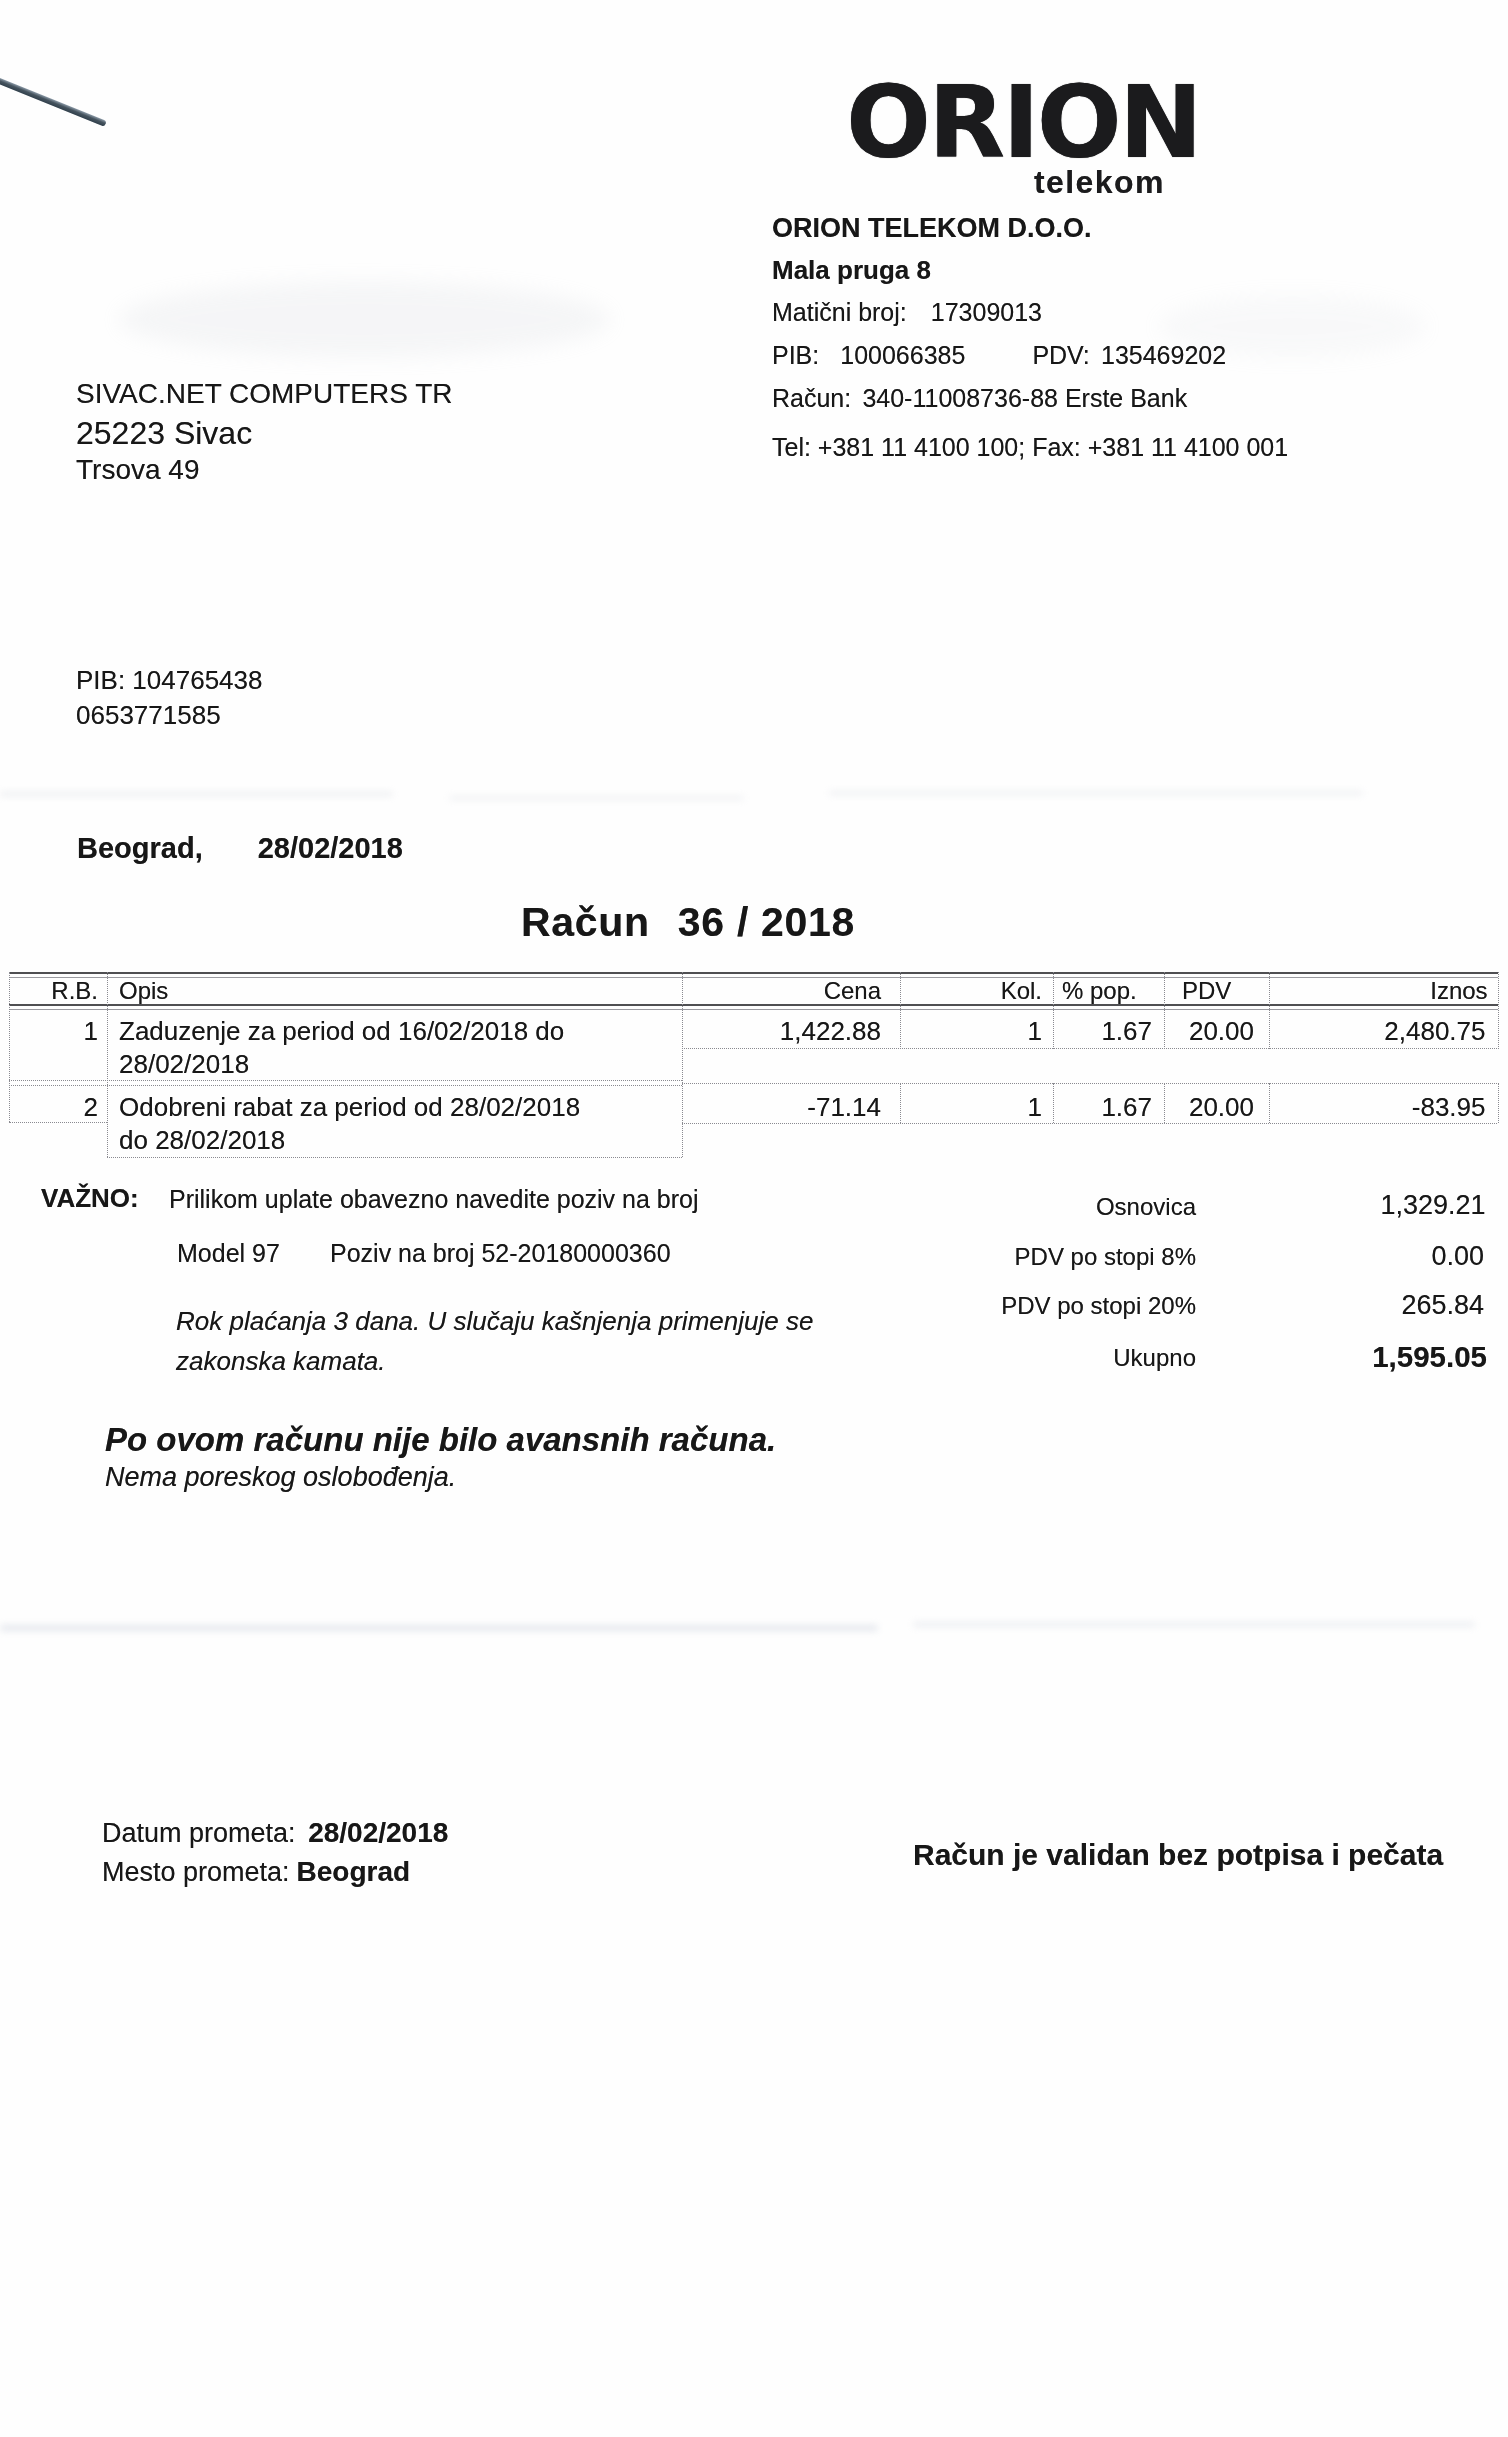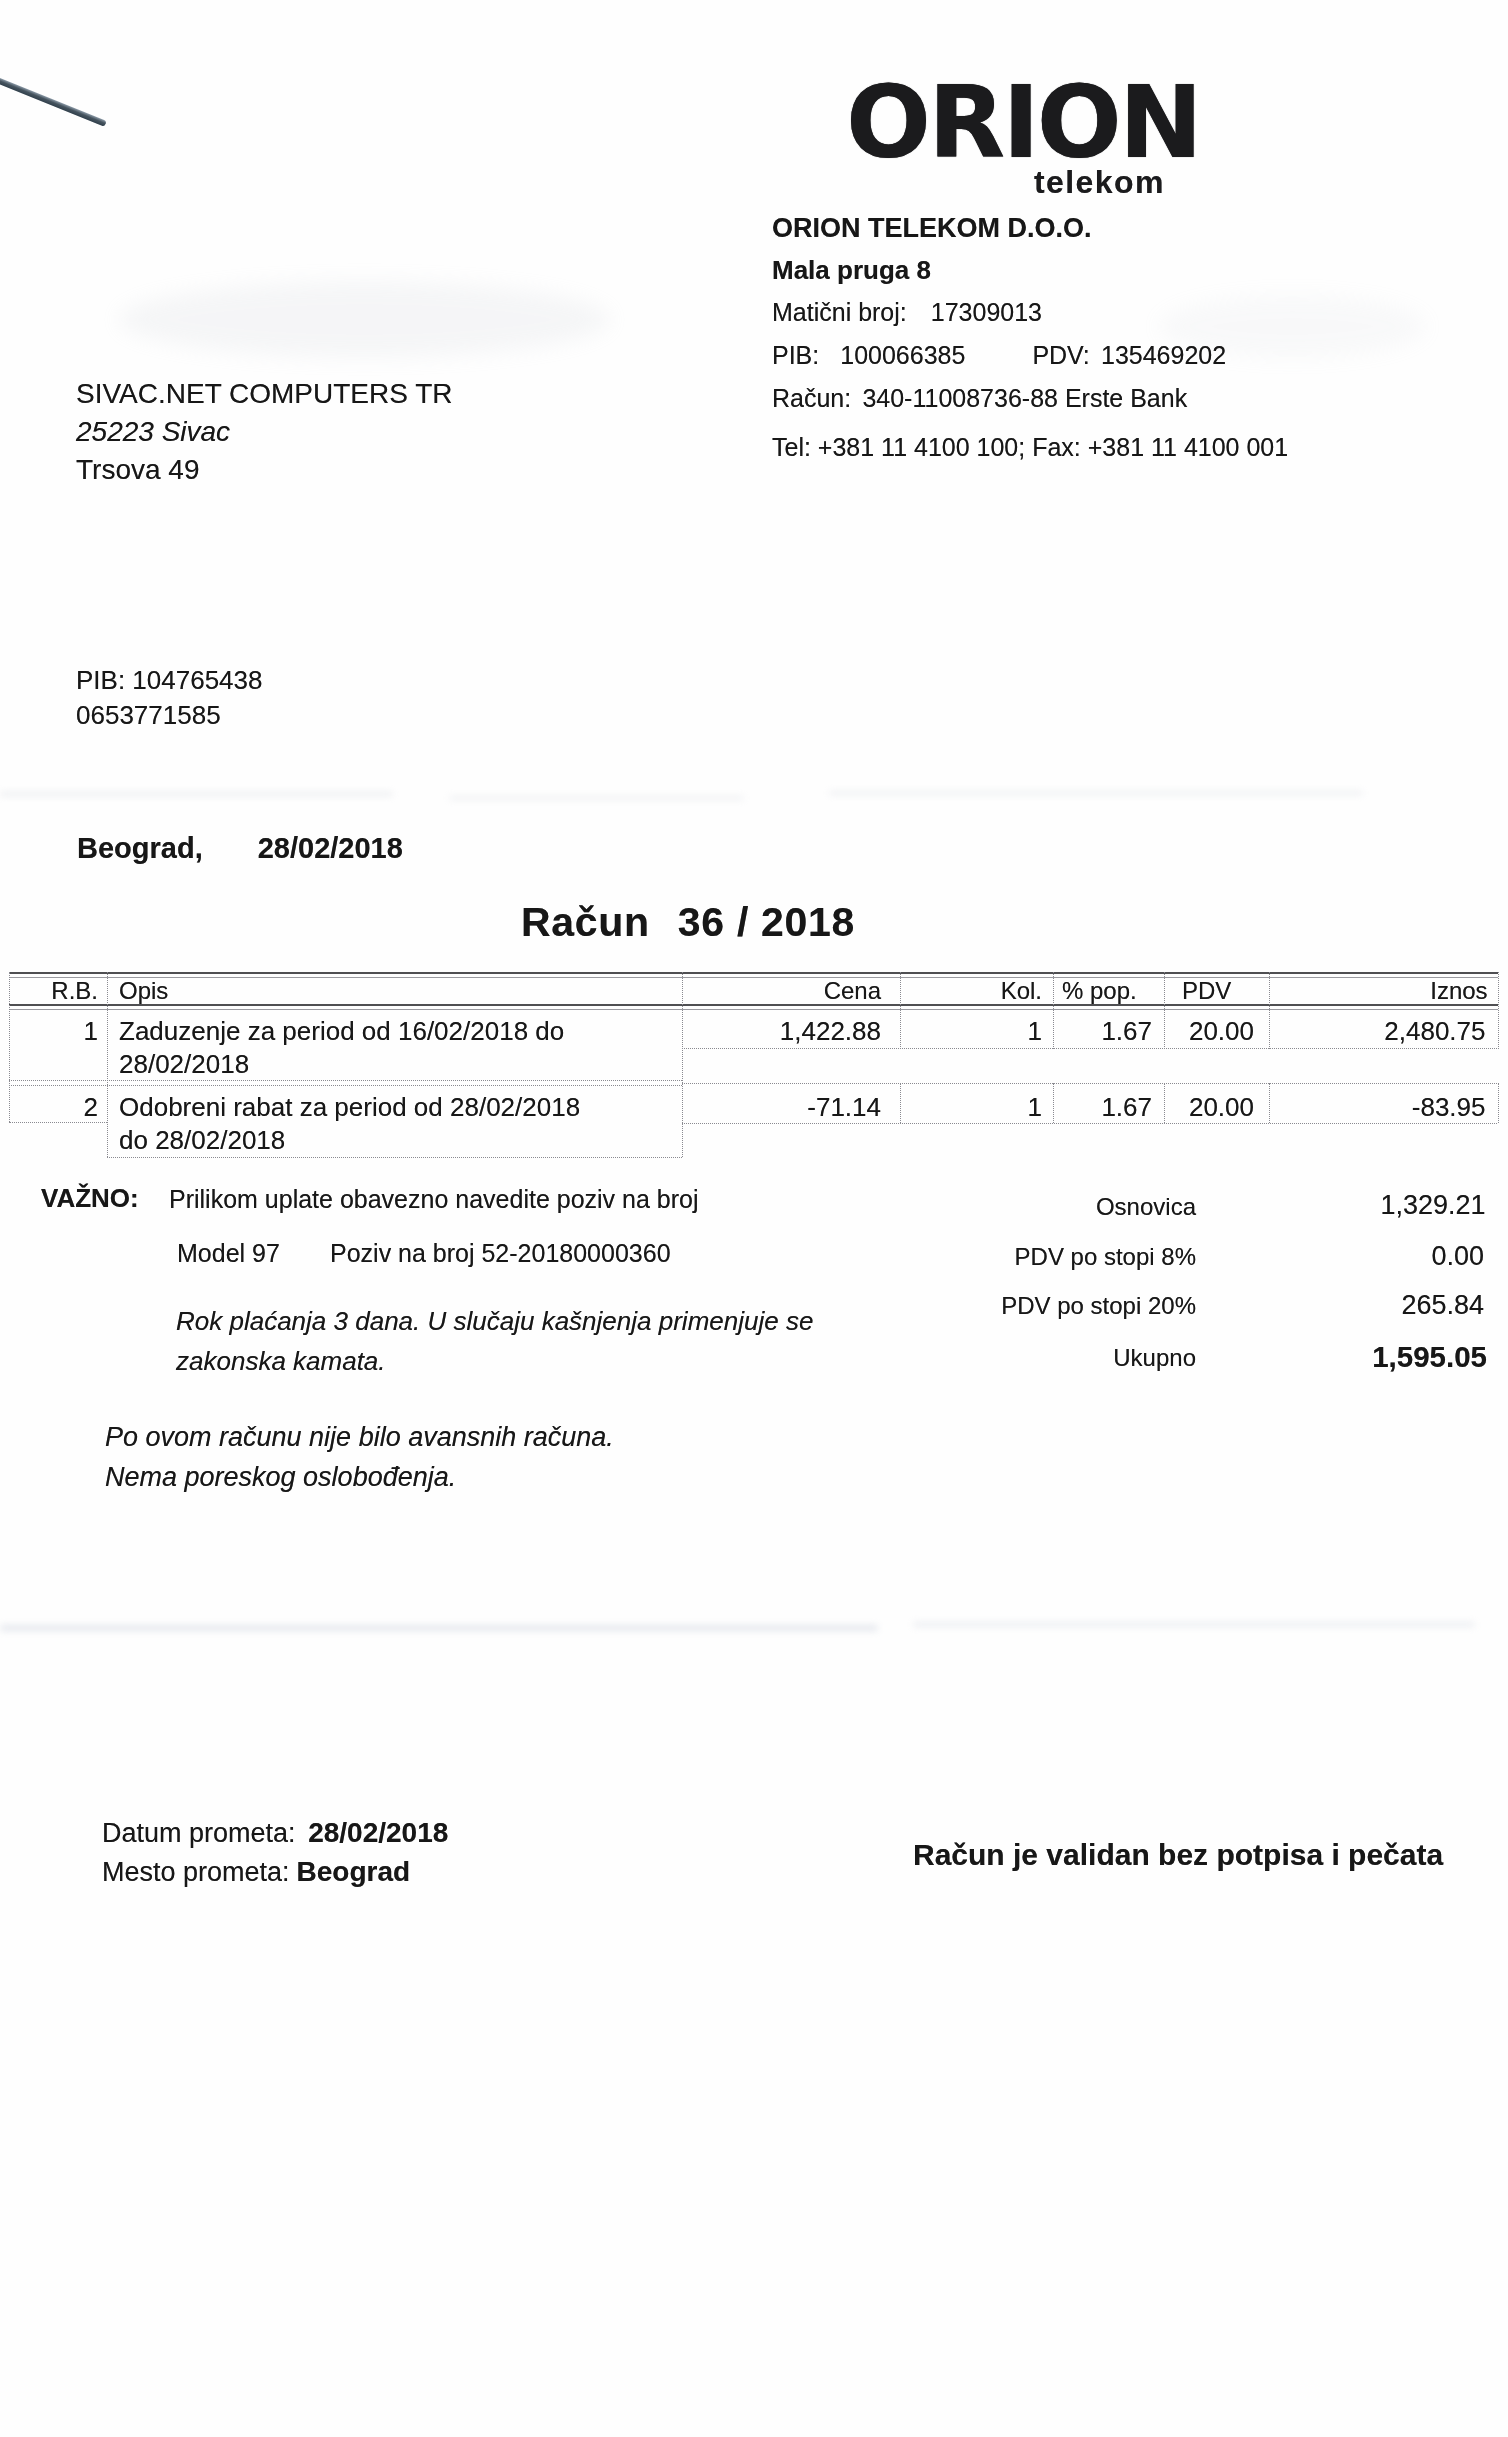--- a/index.html
+++ b/index.html
@@ -51,21 +51,21 @@
   </div>
   <div class="t" style="left:772px;top:341px;">
     <span>PIB:</span><span style="display:inline-block;width:21px;"></span><span>100066385</span><span style="display:inline-block;width:67px;"></span><span>PDV:</span><span style="display:inline-block;width:11.2px;"></span><span>135469202</span>
   </div>
   <div class="t" style="left:772px;top:384px;">
     <span>Račun:</span><span style="display:inline-block;width:11.2px;"></span><span>340-11008736-88 Erste Bank</span>
   </div>
   <div class="t" style="left:772px;top:433px;">Tel: +381 11 4100 100; Fax: +381 11 4100 001</div>
 
   <div class="t" style="left:76px;top:378px;font-size:28px;">SIVAC.NET COMPUTERS TR</div>
-  <div class="t" style="left:76px;top:416px;font-size:28px;font-style:italic;">25223 Sivac</div>
+  <div class="t" style="left:76px;top:416px;font-size:32px;">25223 Sivac</div>
   <div class="t" style="left:76px;top:454px;font-size:28px;">Trsova 49</div>
   <div class="t" style="left:76px;top:666px;font-size:26px;">PIB: 104765438</div>
   <div class="t" style="left:76px;top:701px;font-size:26px;">0653771585</div>
 
   <div class="t b" style="left:77px;top:832px;font-size:29px;">
     <span>Beograd,</span><span style="display:inline-block;width:55px;"></span><span>28/02/2018</span>
   </div>
 
   <div class="t b big-title" style="left:521px;top:900px;">
     <span>Račun</span><span style="display:inline-block;width:28px;"></span><span>36 / 2018</span>
@@ -133,21 +133,21 @@
 
   <div class="t" style="right:312px;top:1194px;font-size:24px;">Osnovica</div>
   <div class="t" style="right:22.5px;top:1190px;font-size:27px;">1,329.21</div>
   <div class="t" style="right:312px;top:1244px;font-size:24px;">PDV po stopi 8%</div>
   <div class="t" style="right:24px;top:1241px;font-size:27px;">0.00</div>
   <div class="t" style="right:312px;top:1293px;font-size:24px;">PDV po stopi 20%</div>
   <div class="t" style="right:24px;top:1290px;font-size:27px;">265.84</div>
   <div class="t" style="right:312px;top:1345px;font-size:24px;">Ukupno</div>
   <div class="t b" style="right:21px;top:1340px;font-size:29.5px;">1,595.05</div>
 
-  <div class="t i" style="left:105px;top:1422px;font-size:27px;">Po ovom računu nije bilo avansnih računa.</div>
+  <div class="t i" style="left:105px;top:1422px;font-size:33px;font-weight:bold;">Po ovom računu nije bilo avansnih računa.</div>
   <div class="t i" style="left:105px;top:1462px;font-size:27px;">Nema poreskog oslobođenja.</div>
 
   <div class="t" style="left:102px;top:1817px;font-size:27px;">
     <span>Datum prometa:</span><span style="display:inline-block;width:12.6px;"></span><span class="b" style="font-size:28px;">28/02/2018</span>
   </div>
   <div class="t" style="left:102px;top:1856px;font-size:27px;">
     <span>Mesto prometa:</span><span style="display:inline-block;width:7px;"></span><span class="b" style="font-size:28px;">Beograd</span>
   </div>
   <div class="t b" style="left:913px;top:1838px;font-size:30px;">Račun je validan bez potpisa i pečata</div>
 

